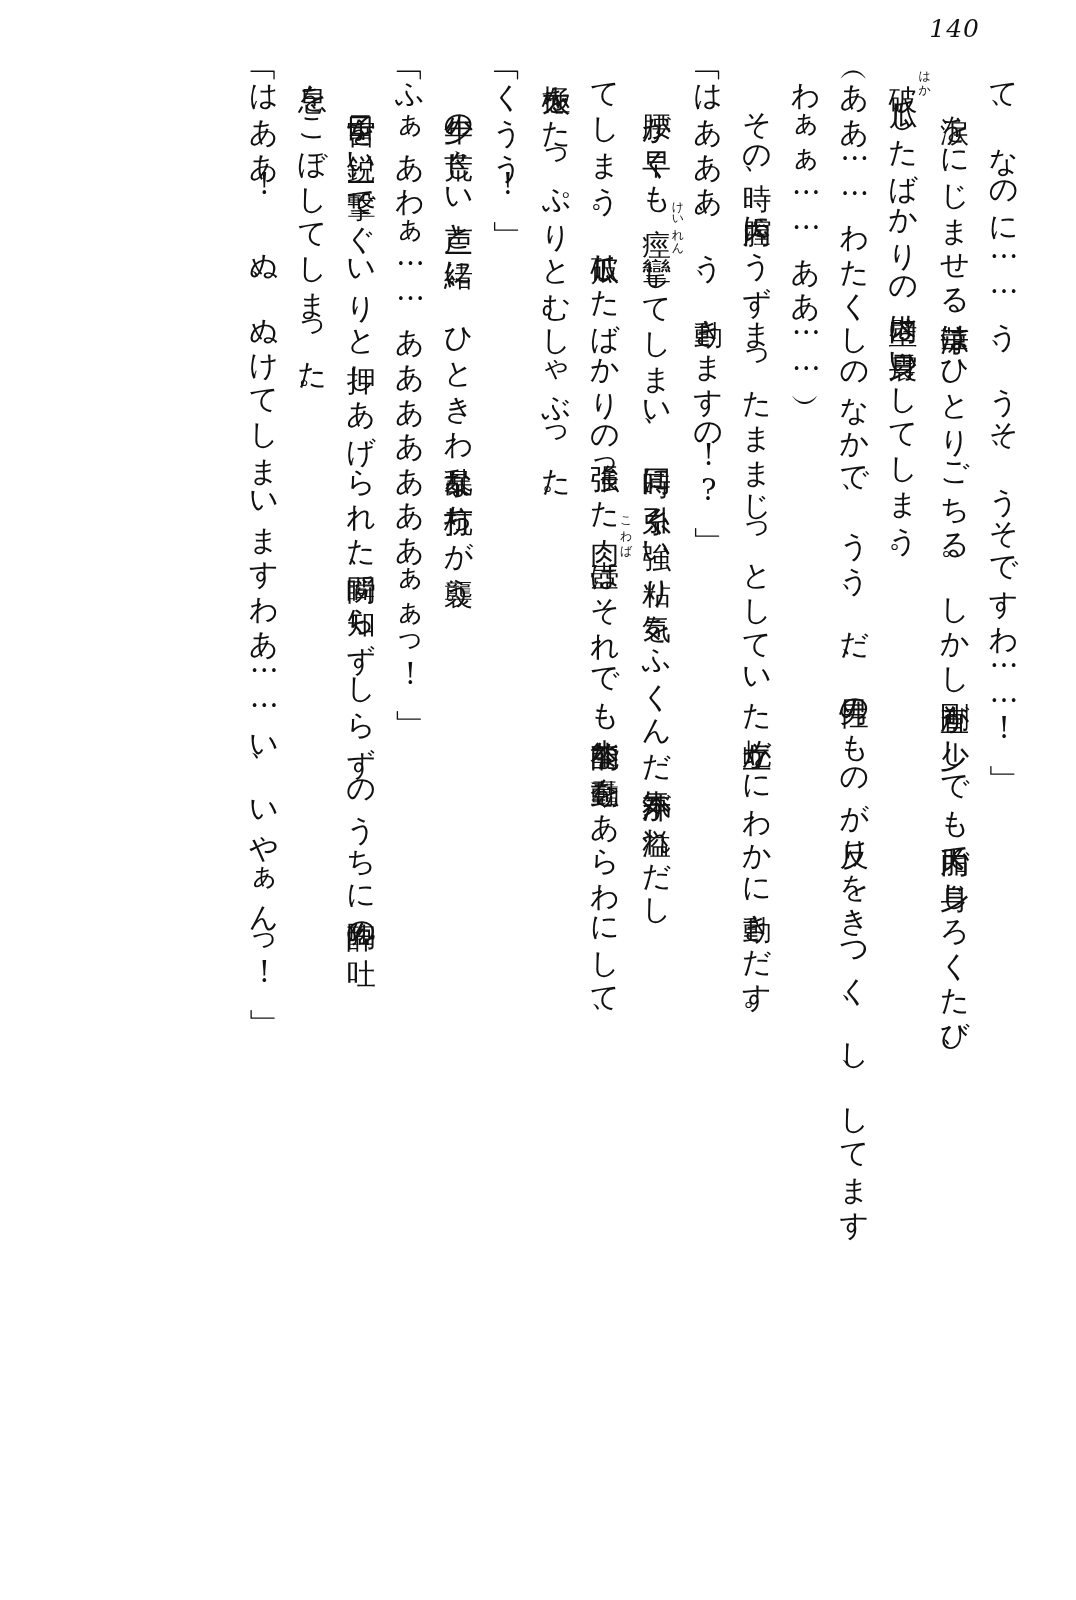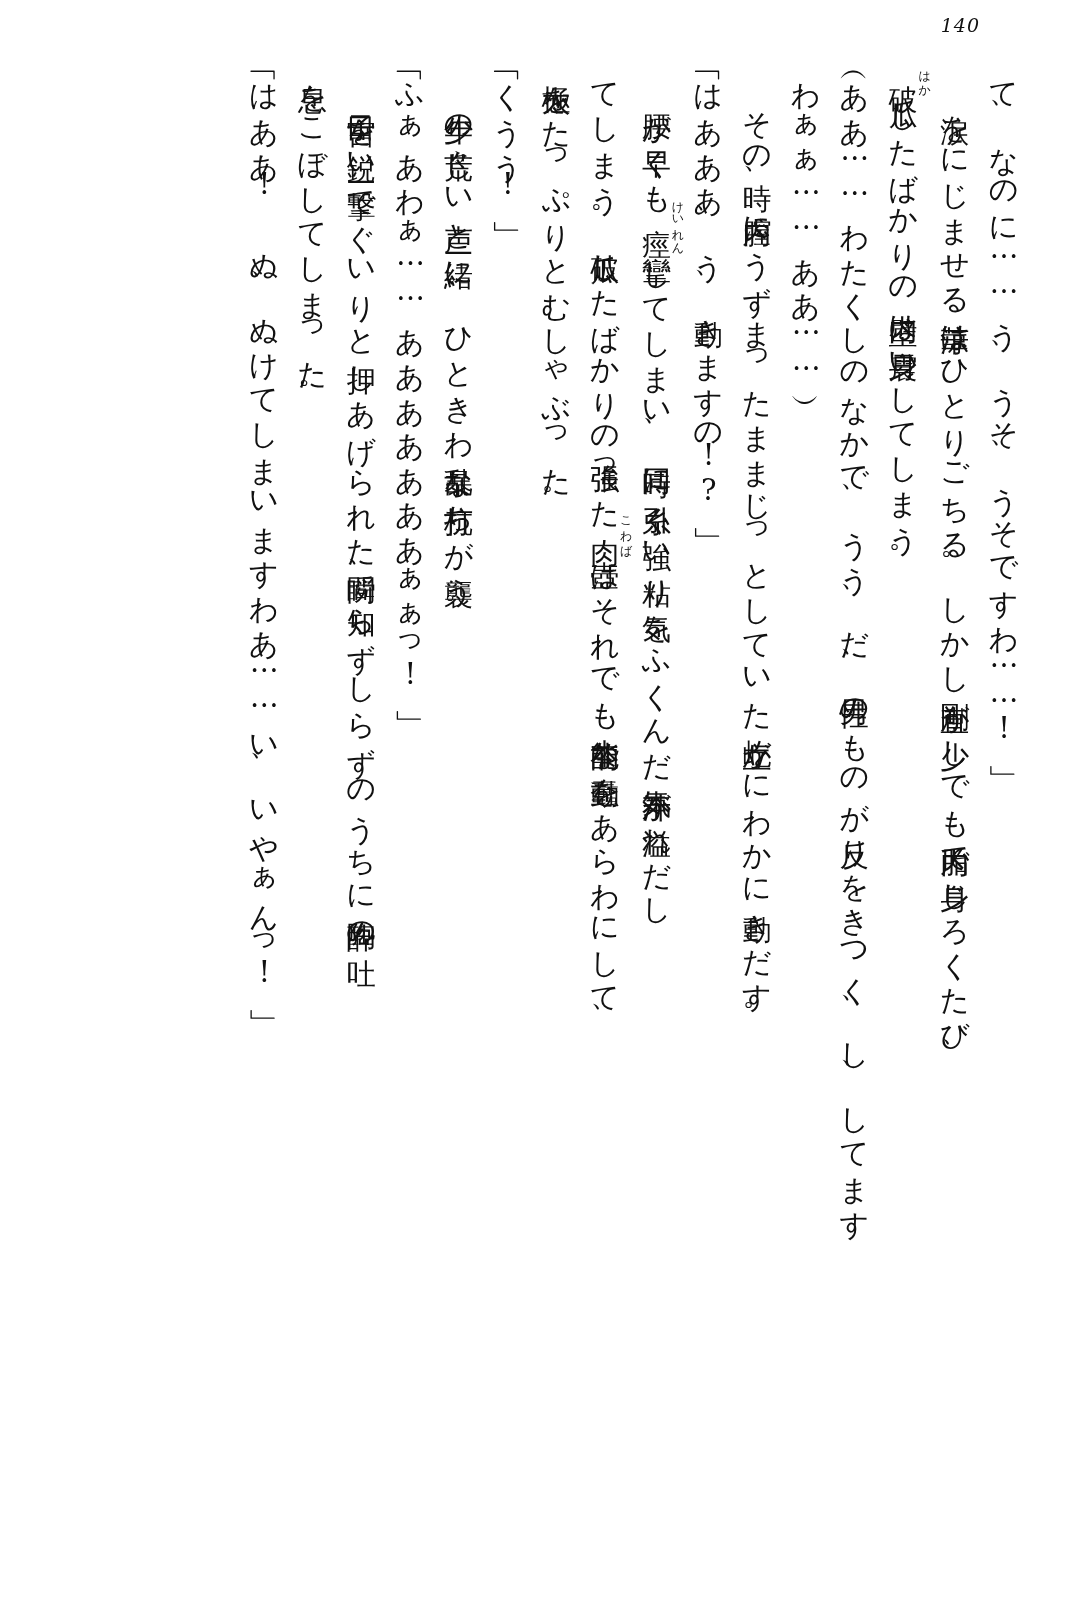--- a/index.html
+++ b/index.html
@@ -13,21 +13,21 @@
     height: 1600px;
     background: #ffffff;
     overflow: hidden;
     font-family: "DejaVu Serif", "Liberation Serif", serif;
     color: #111111;
   }
   .page-number {
     position: absolute;
     top: 14px;
     right: 96px;
-    font-size: 19px;
+    font-size: 25px;
     font-style: italic;
     font-family: "DejaVu Serif", "Liberation Serif", serif;
     color: #111111;
     letter-spacing: 1px;
   }
   .body-text {
     position: absolute;
     top: 62px;
     right: 48px;
     bottom: 40px;

